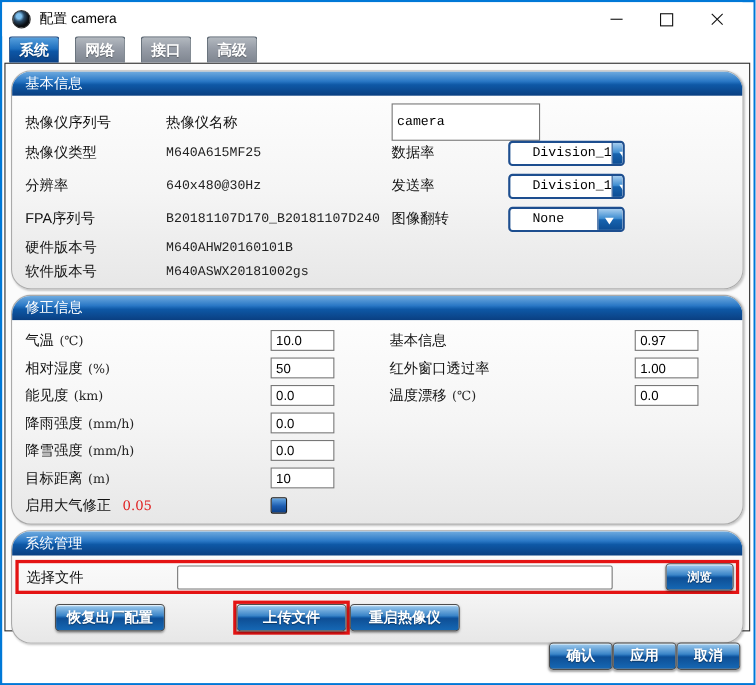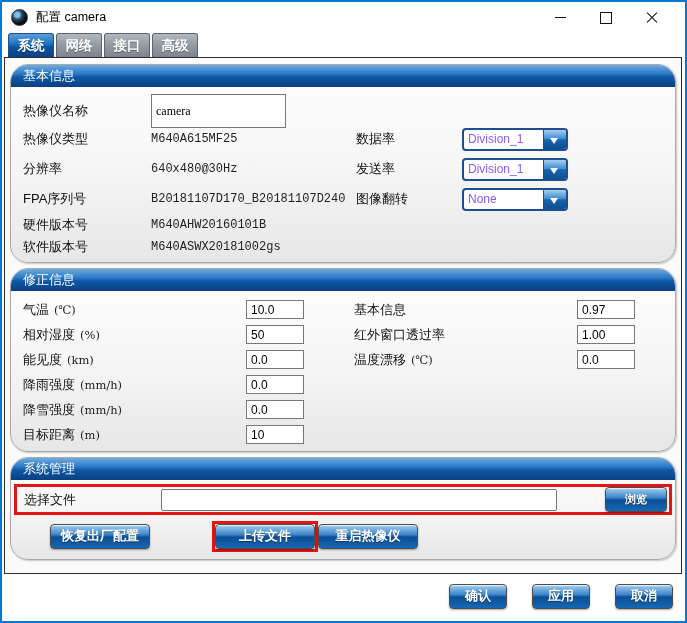--- a/index.html
+++ b/index.html
@@ -21,21 +21,21 @@
   .win-ctls { margin-left:auto; display:flex; height:100%; }
   .win-ctl { width:46px; height:100%; display:flex; align-items:center; justify-content:center; cursor:default; }
   .ctl-min::before { content:""; width:11px; height:1px; background:#111; }
   .ctl-max::before { content:""; width:10px; height:10px; border:1px solid #111; }
   .ctl-close { position:relative; }
   .ctl-close::before, .ctl-close::after { content:""; position:absolute; width:14px; height:1px; background:#111; }
   .ctl-close::before { transform:rotate(45deg); }
   .ctl-close::after  { transform:rotate(-45deg); }
 
   
-  .tabbar { position:absolute; left:6px; top:31px; height:16px; display:flex; gap:2px; z-index:3; }
+  .tabbar { position:absolute; left:6px; top:31px; height:16px; display:flex; gap:14px; z-index:3; }
   .tab { min-width:46px; padding:0 8px; height:24px; display:flex; align-items:center; justify-content:center;
     font-size:13.5px; font-weight:bold; color:#fff;
     border:1px solid #5a6570; border-bottom:none; border-radius:3px 3px 0 0;
     background:linear-gradient(180deg,#b3b9c0 0%, #969ca6 45%, #7e8590 100%);
     text-shadow:0 1px 1px rgba(0,0,0,.35); cursor:default; }
   .tab.active {
     background:linear-gradient(180deg,#57a0dd 0%, #1e6fbe 45%, #0c56a6 55%, #0a4186 100%);
     border-color:#234f86; }
 
   
@@ -51,26 +51,26 @@
 
   
   .b-rows { padding-top:7px; padding-bottom:4px; }
   .b-row { display:grid; grid-template-columns:128px 205px 106px 1fr; align-items:center;
     padding-left:12px; height:30px; }
   .b-row.tight { height:22px; }
   .lbl { font-size:13px; color:#111; }
   .mono-val { font-family:"Liberation Mono", monospace; font-size:12px; color:#222; }
 
   .text-input { width:135px; height:20px; border:1px solid #777; background:#fff;
-    font-size:12px; font-family:Liberation Serif, serif; padding:16px 4px; }
+    font-size:12px; font-family:Liberation Mono, monospace; padding:16px 4px; }
 
   .dropdown { width:106px; height:23px; display:flex; border:2px solid #1d4e8f; border-radius:4px;
     background:#fff; overflow:hidden; cursor:default; }
-  .dd-value { flex:1; font-family:Liberation Sans, sans-serif; font-size:12px; color:#8b5cf6;
-    display:flex; align-items:center; padding-left:4px; }
+  .dd-value { flex:1; font-family:Liberation Mono, monospace; font-size:12px; color:#000000;
+    display:flex; align-items:center; padding-left:20px; }
   .dd-arrow { width:23px; position:relative; border-left:1px solid #1d4e8f;
     background:linear-gradient(180deg,#a6cdee 0%, #3f8ed2 45%, #1763ae 52%, #0d4d94 100%); }
   .dd-arrow::after { content:""; position:absolute; left:6px; top:8px;
     border:4px solid transparent; border-top:6px solid #fff; }
 
   
   .c-rows { padding-top:6px; padding-bottom:4px; }
   .c-row { display:grid; grid-template-columns:223px 58px 50px 223px 58px; align-items:center;
     padding-left:12px; height:25px; }
   .unit { font-family:"DejaVu Serif", serif; font-size:11.5px; color:#222; margin-left:5px; }
@@ -96,21 +96,21 @@
   .browse-btn { width:62px; height:25px; margin-left:2px; font-size:11px; }
 
   .sys-btn-row { display:flex; align-items:center; height:30px; margin-bottom:8px; }
   .sys-btn { width:100px; height:25px; }
   .sys-btn-1 { margin-left:39px; }
   .sys-btn-2-wrap { margin-left:62px; border:3px solid #e41414; padding:0; }
   .sys-btn-3 { }
 
   
   .footer { position:absolute; left:0; right:0; bottom:0; height:50px;
-    display:flex; align-items:center; justify-content:flex-end; gap:25px; padding-right:12px; }
+    display:flex; align-items:center; justify-content:flex-end; padding-right:12px; }
   .footer .btn { width:58px; height:25px; }
 </style>
 </head>
 <body>
 
 <div class="window">
 
   <div class="titlebar">
     <div class="app-icon"></div>
     <div class="title-text">配置 camera</div>
@@ -127,20 +127,21 @@
     <div class="tab">接口</div>
     <div class="tab">高级</div>
   </div>
 
   <div class="panel">
 
     <div class="groupbox">
       <div class="gb-header">基本信息</div>
       <div class="b-rows">
         <div class="b-row">
+          <span class="lbl">热像仪序列号</span>
           <span class="lbl">热像仪名称</span>
           <span><input class="text-input" value="camera" style=""></span>
         </div>
         <div class="b-row">
           <span class="lbl">热像仪类型</span>
           <span class="mono-val">M640A615MF25</span>
           <span class="lbl">数据率</span>
           <span>
             <div class="dropdown">
               <span class="dd-value">Division_1</span>
@@ -219,20 +220,32 @@
         <div class="c-row">
           <span><span class="lbl">降雪强度</span><span class="unit">(mm/h)</span></span>
           <span><input class="num-input" value="0.0" style=""></span>
           <span></span>
             <span></span>
             <span></span>
         </div>
         <div class="c-row">
           <span><span class="lbl">目标距离</span><span class="unit">(m)</span></span>
           <span><input class="num-input" value="10" style=""></span>
+          <span></span>
+            <span></span>
+            <span></span>
+        </div>
+        <div class="c-row">
+          <span>
+            <span class="lbl">启用大气修正</span>
+            <span class="red-val">0.05</span>
+          </span>
+          <span>
+              <div class="checkbox"></div>
+            </span>
           <span></span>
             <span></span>
             <span></span>
         </div>
       </div>
     </div>
 
     <div class="groupbox">
       <div class="gb-header">系统管理</div>
       <div class="file-row">

